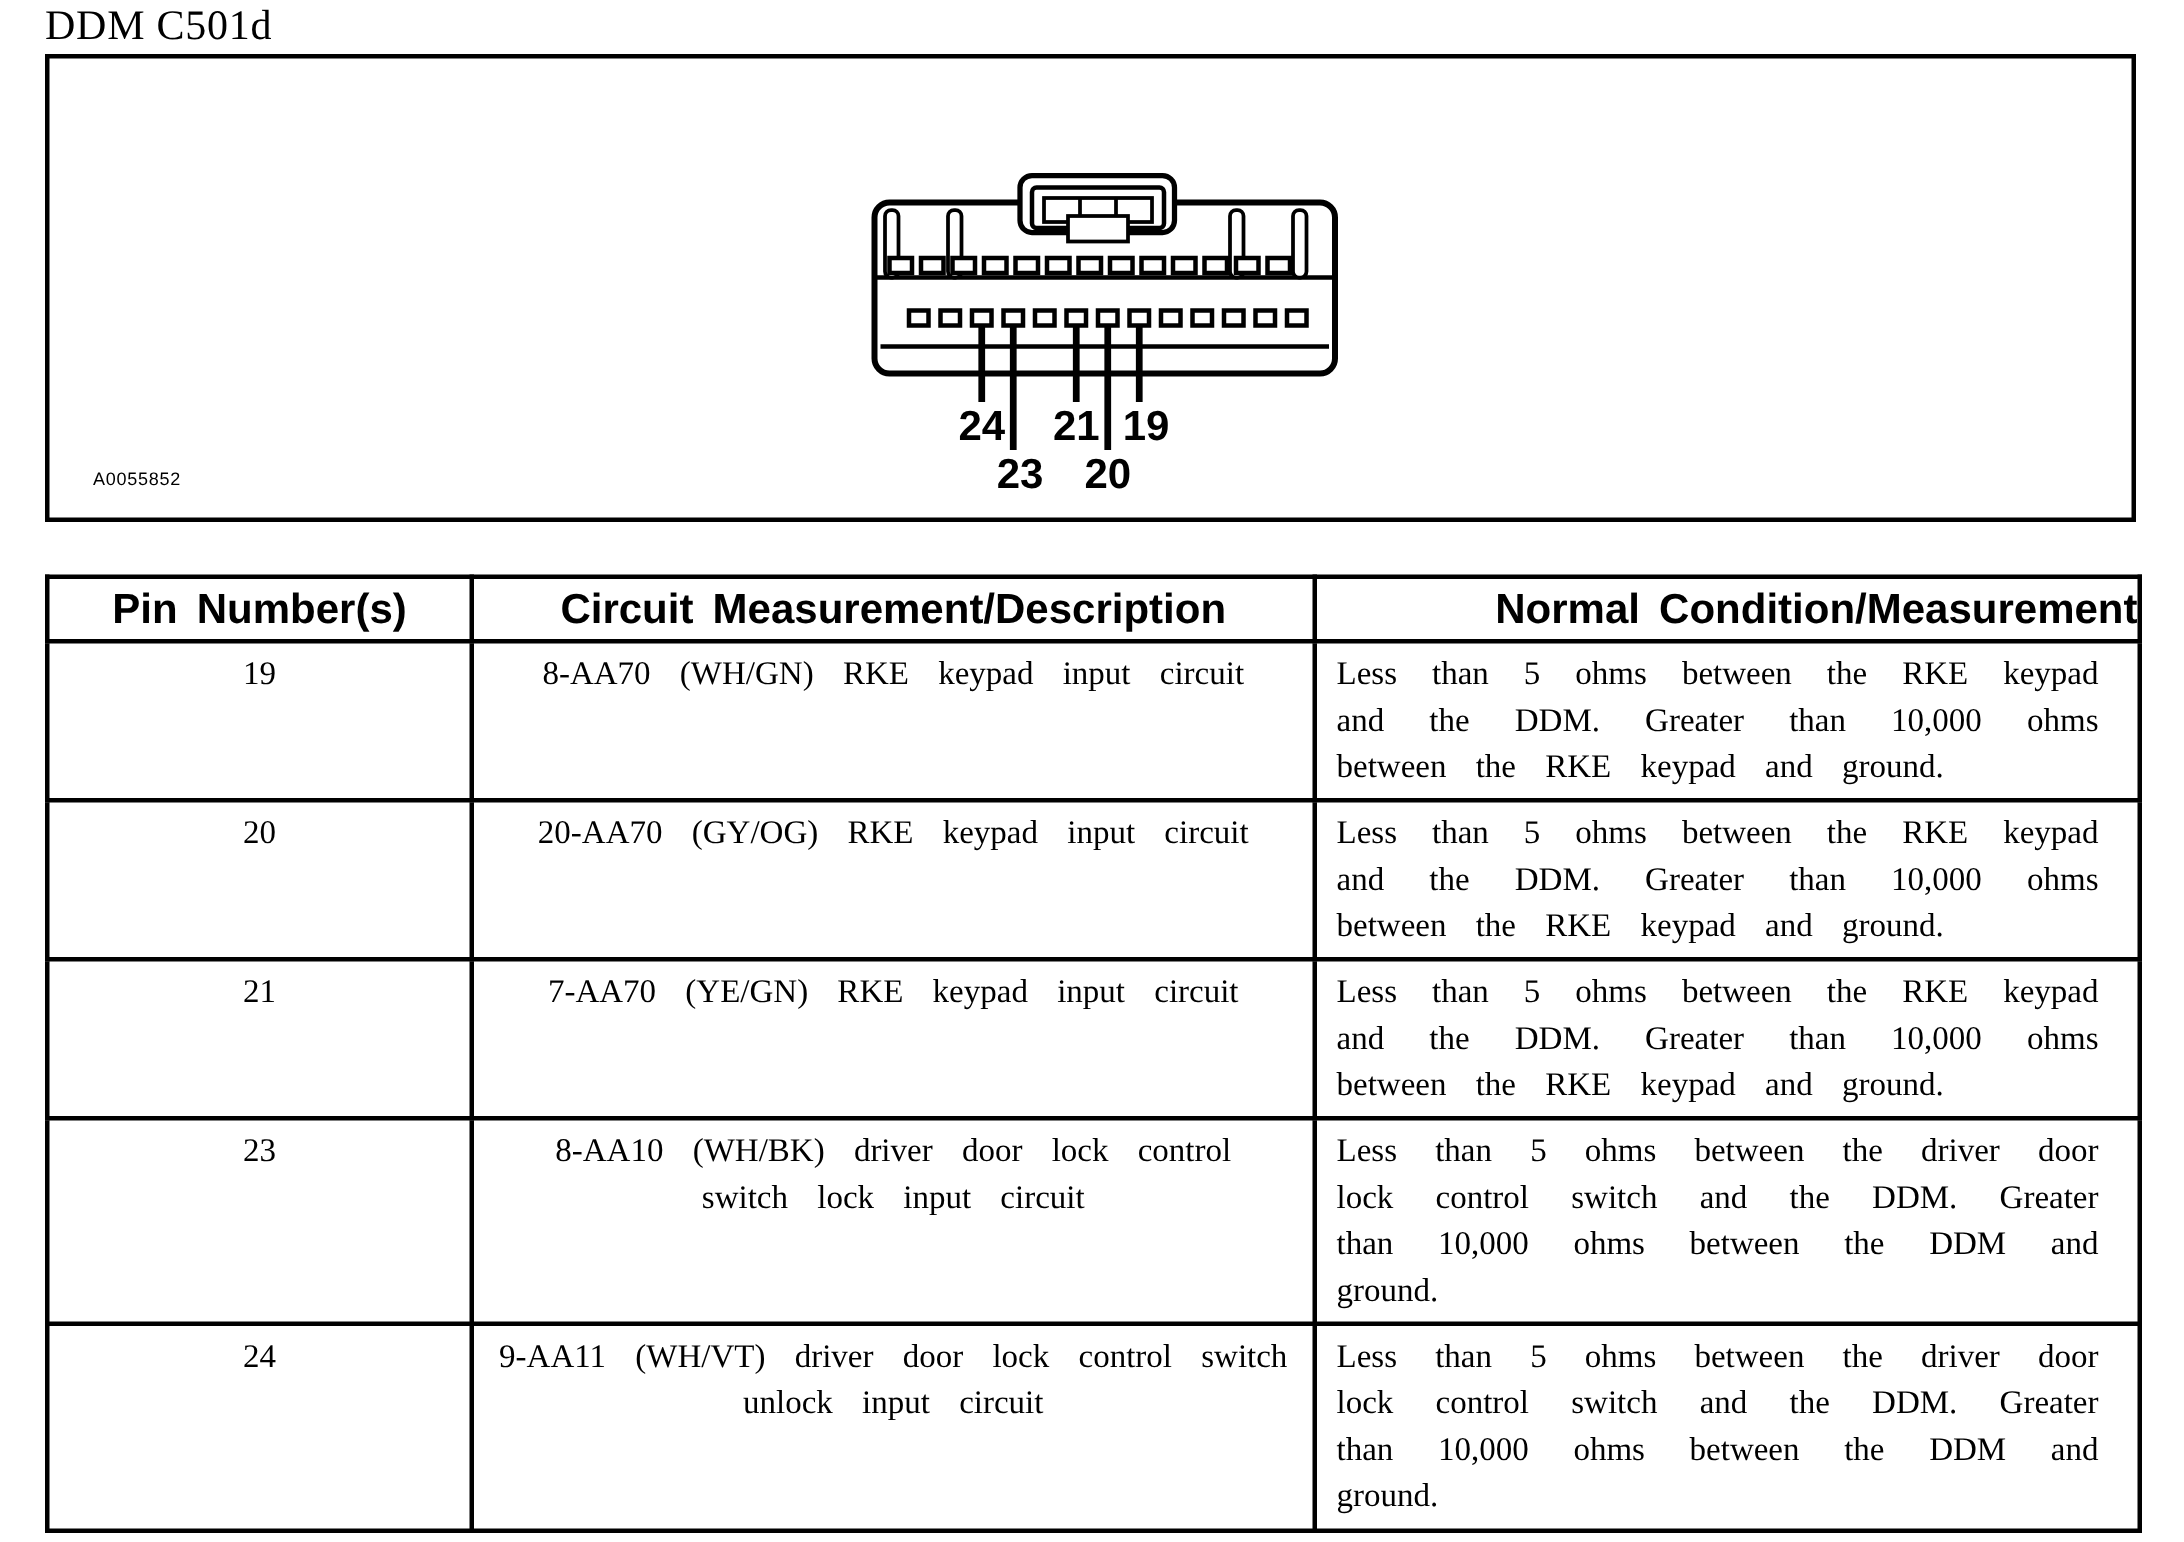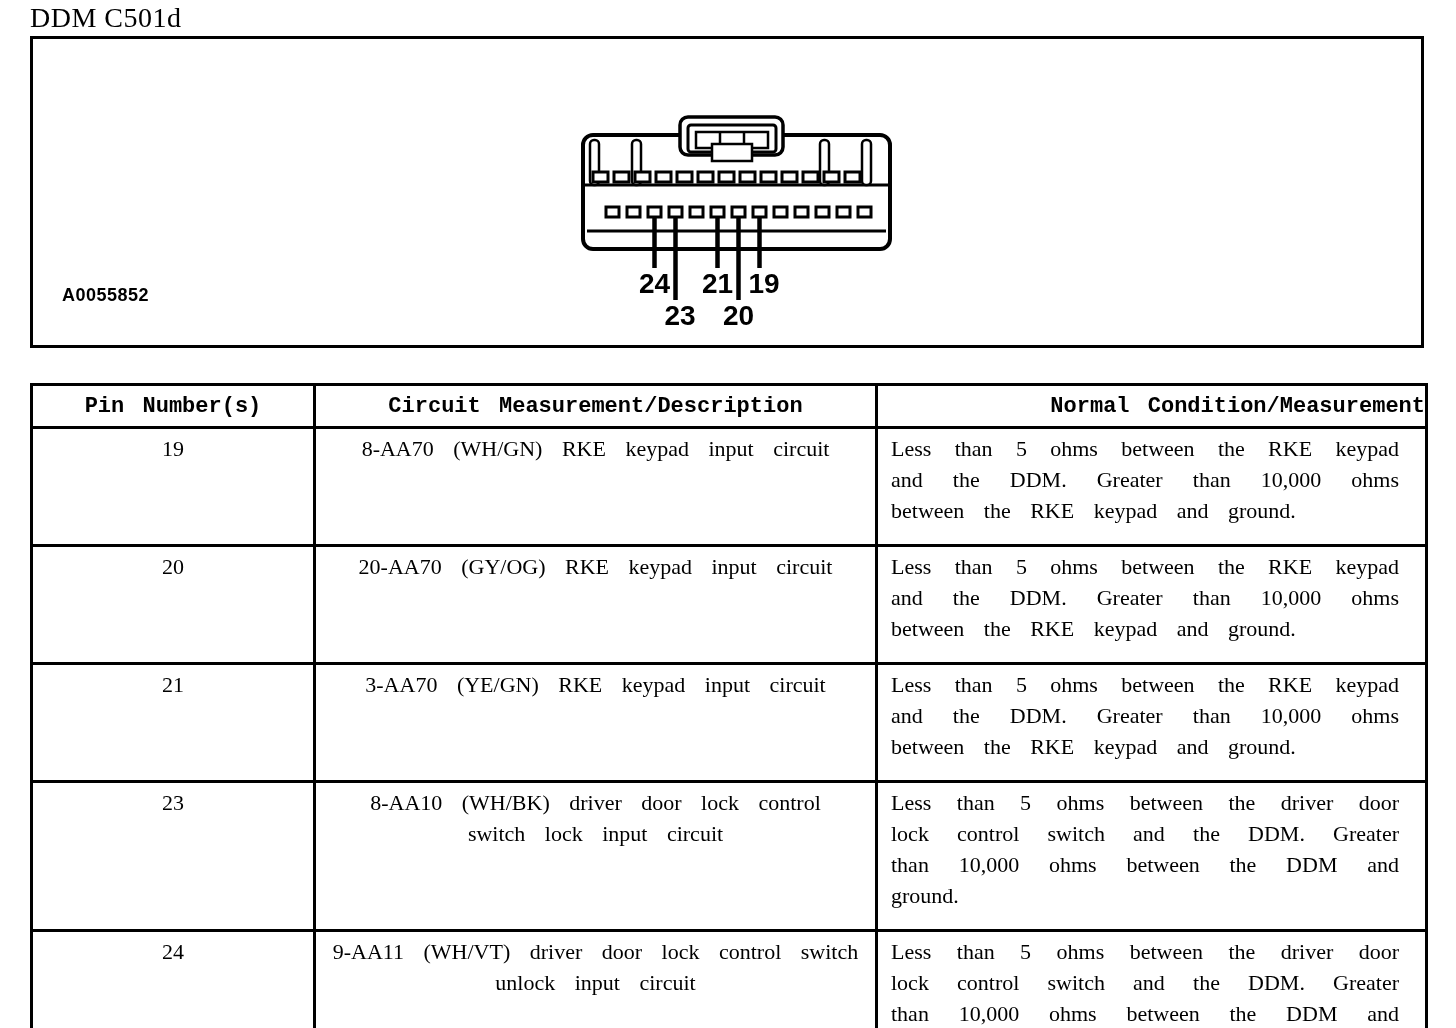--- a/index.html
+++ b/index.html
@@ -15,23 +15,23 @@
     font-family:"Liberation Serif", serif;
     font-weight:normal;font-size:28px;letter-spacing:0.5px;
     white-space:nowrap;
   }
   .figure-box{
     position:absolute;left:30px;top:36px;
     width:1388px;height:306px;
     border:3px solid #000;
   }
   .figure-id{
-    position:absolute;left:29px;top:246px;
+    position:absolute;left:29px;top:273px;
     font-family:"Liberation Sans", sans-serif;
-    font-weight:bold;font-size:18px;letter-spacing:0.5px;
+    font-weight:normal;font-size:12px;letter-spacing:0.5px;
   }
   svg.connector{position:absolute;left:545px;top:75px;}
   svg.connector .outline{fill:#fff;stroke:#000;stroke-width:4;}
   svg.connector .thin{fill:none;stroke:#000;stroke-width:3;}
   svg.connector .tab{fill:#fff;stroke:#000;stroke-width:2.5;}
   svg.connector .latch-outer{fill:#fff;stroke:#000;stroke-width:3.5;}
   svg.connector .latch-inner{fill:none;stroke:#000;stroke-width:3;}
   svg.connector .latch-frame{fill:none;stroke:#000;stroke-width:2.5;}
   svg.connector .latch-plug{fill:#fff;stroke:#000;stroke-width:2.5;}
   svg.connector g.pins rect{fill:#fff;stroke:#000;stroke-width:3;}
@@ -39,33 +39,33 @@
   svg.connector text{
     font-family:"Liberation Sans", sans-serif;
     font-weight:bold;font-size:28px;text-anchor:middle;fill:#000;
   }
   table.pin-table{
     position:absolute;left:30px;top:383px;
     width:1395px;border-collapse:collapse;table-layout:fixed;
   }
   .pin-table th,.pin-table td{border:3px solid #000;}
   .pin-table thead th{
-    font-family:Liberation Mono, monospace;
-    font-weight:bold;font-size:22px;height:40px;
+    font-family:Liberation Sans, sans-serif;
+    font-weight:bold;font-size:28px;height:40px;
     vertical-align:middle;text-align:center;word-spacing:5px;
     padding:0;
   }
   .pin-table thead th.h-cond{text-align:right;padding-left:14px;}
   .pin-table tbody td{
     font-size:22px;line-height:31px;vertical-align:top;
     word-spacing:14px;
   }
   .pin-table td.c-pin{text-align:center;padding:4px 6px 6px;}
   .pin-table td.c-circuit{text-align:center;padding:4px 16px 6px;}
-  .pin-table td.c-cond{text-align:justify;padding:4px 26px 18px 13px;}
+  .pin-table td.c-cond{text-align:justify;padding:4px 26px 6px 13px;}
   .pin-table tbody tr.r0{height:103px;}
   .pin-table tbody tr.r1{height:105px;}
   .pin-table tbody tr.r2{height:105px;}
   .pin-table tbody tr.r3{height:136px;}
   .pin-table tbody tr.r4{height:138px;}
 </style>
 </head>
 <body>
 
 <div class="title">DDM C501d</div>
@@ -157,21 +157,21 @@
       <td class="c-circuit">8-AA70 (WH/GN) RKE keypad input circuit</td>
       <td class="c-cond">Less than 5 ohms between the RKE keypad and the DDM. Greater than 10,000 ohms between the RKE keypad and ground.</td>
     </tr>
     <tr class="r1">
       <td class="c-pin">20</td>
       <td class="c-circuit">20-AA70 (GY/OG) RKE keypad input circuit</td>
       <td class="c-cond">Less than 5 ohms between the RKE keypad and the DDM. Greater than 10,000 ohms between the RKE keypad and ground.</td>
     </tr>
     <tr class="r2">
       <td class="c-pin">21</td>
-      <td class="c-circuit">3-AA70 (YE/GN) RKE keypad input circuit</td>
+      <td class="c-circuit">7-AA70 (YE/GN) RKE keypad input circuit</td>
       <td class="c-cond">Less than 5 ohms between the RKE keypad and the DDM. Greater than 10,000 ohms between the RKE keypad and ground.</td>
     </tr>
     <tr class="r3">
       <td class="c-pin">23</td>
       <td class="c-circuit">8-AA10 (WH/BK) driver door lock control switch lock input circuit</td>
       <td class="c-cond">Less than 5 ohms between the driver door lock control switch and the DDM. Greater than 10,000 ohms between the DDM and ground.</td>
     </tr>
     <tr class="r4">
       <td class="c-pin">24</td>
       <td class="c-circuit">9-AA11 (WH/VT) driver door lock control switch unlock input circuit</td>

